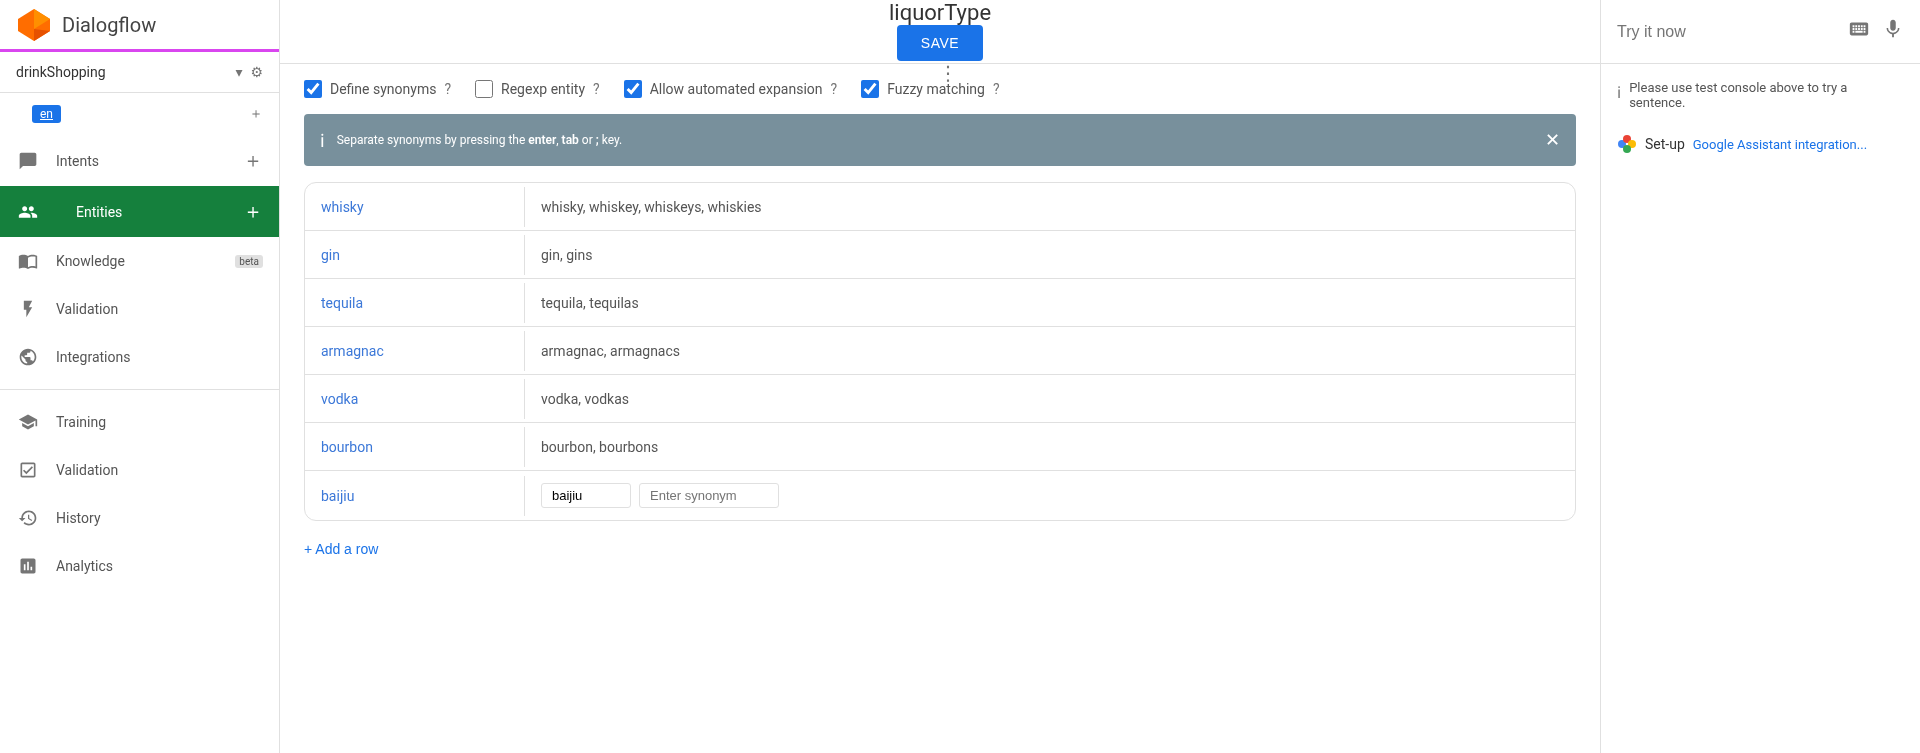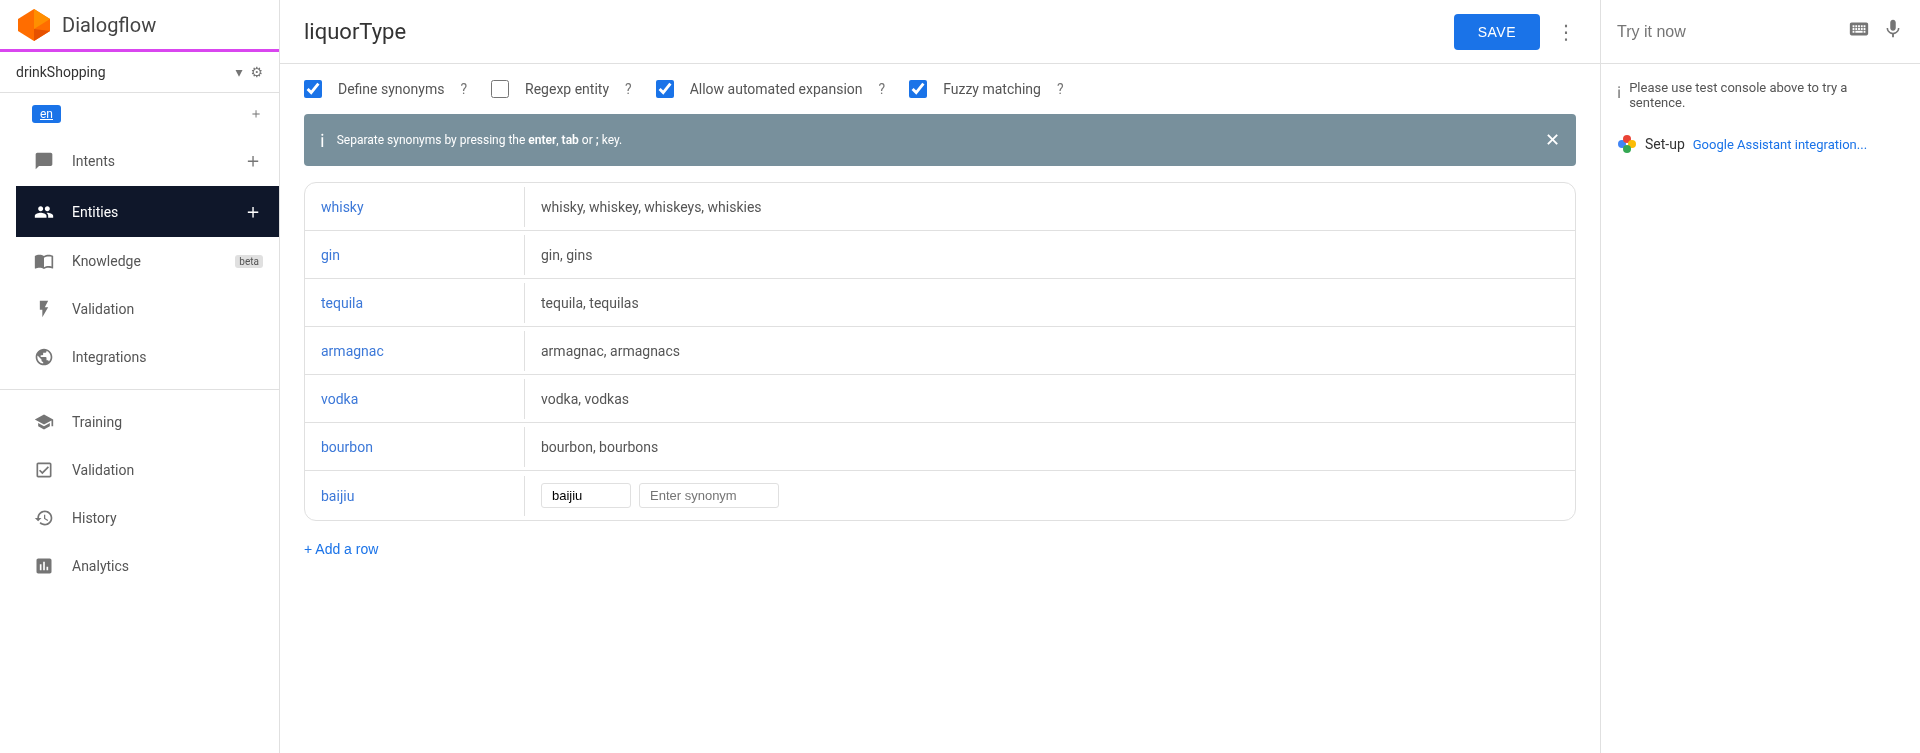--- a/index.html
+++ b/index.html
@@ -73,25 +73,25 @@
       color: #757575;
     }
     .nav-item {
       display: flex;
       align-items: center;
       padding: 12px 16px;
       cursor: pointer;
       color: #555;
       font-size: 14px;
       position: relative;
-      margin-left: 16px;
     }
     .nav-item.active {
-      background: #0f172a;
+      background: #15803d;
       color: #fff;
+      gap: 20px;
     }
     .nav-item.active .nav-icon { color: #fff; }
     .nav-icon {
       width: 24px;
       height: 24px;
       margin-right: 16px;
       display: flex;
       align-items: center;
       justify-content: center;
       color: #757575;
@@ -127,20 +127,21 @@
       height: 100%;
       background: #fff;
     }
     .main-header {
       display: flex;
       align-items: center;
       padding: 0 24px;
       height: 64px;
       border-bottom: 1px solid #e0e0e0;
       background: #fff;
+      flex-direction: column;
     }
     .page-title {
       font-size: 22px;
       font-weight: 400;
       color: #333;
       flex: 1;
     }
     .save-btn {
       background: #1a73e8;
       color: #fff;
@@ -235,21 +236,21 @@
     .options-bar {
       display: flex;
       align-items: center;
       gap: 24px;
       margin-bottom: 16px;
       flex-wrap: wrap;
     }
     .option-item {
       display: flex;
       align-items: center;
-      gap: 16px;
+      gap: 8px;
       font-size: 14px;
       color: #555;
       justify-content: center;
     }
     .checkbox {
       width: 18px;
       height: 18px;
       accent-color: #1a73e8;
       cursor: pointer;
     }

